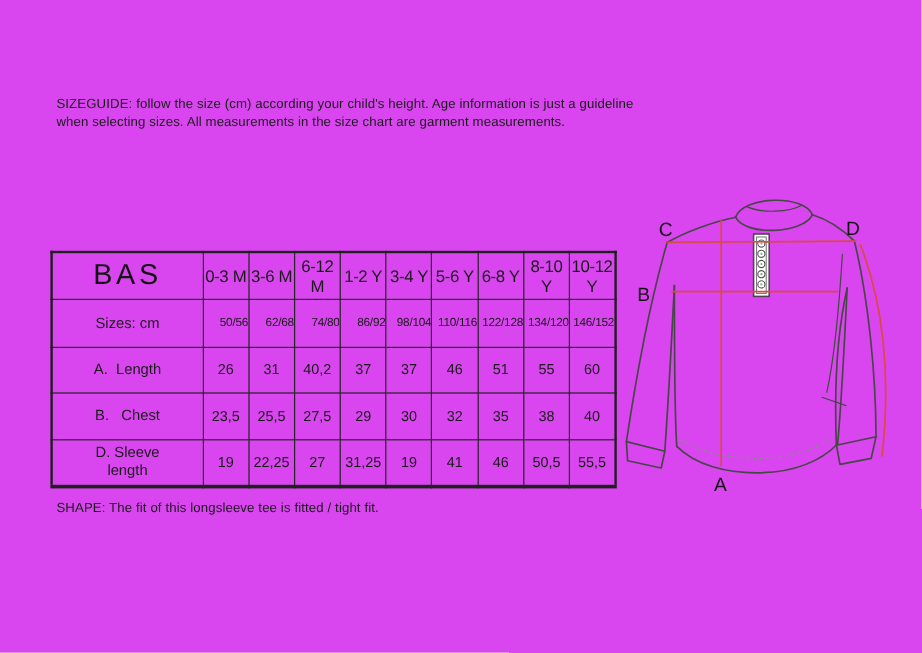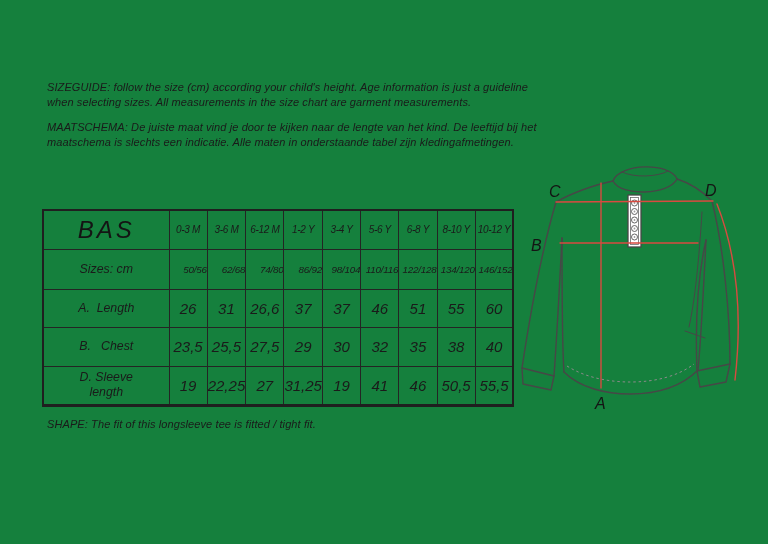--- a/index.html
+++ b/index.html
@@ -1,59 +1,55 @@
 <!DOCTYPE html>
 <html><head>
 <meta charset="utf-8">
 <style>
   html,body{margin:0;padding:0;background:#fff;}
   .page{
-    position:relative;width:768px;height:544px;background:#15803d;
-    font-family:"Liberation Sans", sans-serif;color:#1a1a1a;overflow:hidden;font-style:italic;
+    position:relative;width:768px;height:544px;background:#d946ef;
+    font-family:"Liberation Sans", sans-serif;color:#1a1a1a;overflow:hidden;
   }
   .para{position:absolute;font-size:11px;line-height:15px;white-space:nowrap;letter-spacing:.1px;}
   .para div{white-space:nowrap;}
   #para-en{left:47px;top:80px;}
   #para-nl{left:47px;top:120px;}
   #shape-line{left:47px;top:417px;}
   #pasvorm-line{left:47px;top:445px;}
 
   .size-table{
     position:absolute;left:42px;top:164px;border-collapse:collapse;table-layout:fixed;
     border:2px solid #1f1f1f;border-bottom-width:3px;margin-top:45px;
   }
   .size-table td{border:1.6px solid #242424;text-align:center;padding:0;overflow:hidden;vertical-align:middle;}
   col.c-label{width:126px;}
   col.c-val{width:38.2px;}
   tr.r-head{height:39px;} tr.r-sizes{height:40px;} tr.r-a{height:38px;}
   tr.r-b{height:39px;} tr.r-c{height:39px;} tr.r-d{height:39px;padding-left:12px;}
   .brand-cell{font-size:24px;letter-spacing:3px;text-align:left;padding-left:15px;color:#141414;}
-  .col-h{font-size:10px;letter-spacing:-.3px;}
+  .col-h{font-size:14px;letter-spacing:-.3px;}
   .row-label{text-align:left;padding-left:13px;font-size:12.3px;line-height:15px;}
   .row-label .l2:empty{display:none;}
-  .val{font-size:15px;}
+  .val{font-size:12px;}
   .r-sizes .val{font-size:9.8px;letter-spacing:-.2px;text-align:right;}
 
   .diagram{position:absolute;left:518px;top:150px;width:250px;height:270px;}
   .diagram svg{display:block;width:250px;height:270px;}
 </style>
 </head>
 <body>
 
 <div class="page">
 
   <div class="para" id="para-en">
     <div>SIZEGUIDE: follow the size (cm) according your child's height. Age information is just a guideline</div>
     <div>when selecting sizes. All measurements in the size chart are garment measurements.</div>
   </div>
 
-  <div class="para" id="para-nl">
-    <div>MAATSCHEMA: De juiste maat vind je door te kijken naar de lengte van het kind. De leeftijd bij het</div>
-    <div>maatschema is slechts een indicatie. Alle maten in onderstaande tabel zijn kledingafmetingen.</div>
-  </div>
 
   <table class="size-table">
     <colgroup>
       <col class="c-label">
       <col class="c-val">
         <col class="c-val">
         <col class="c-val">
         <col class="c-val">
         <col class="c-val">
       <col class="c-val">
@@ -89,21 +85,21 @@
       <td class="val">134/120</td>
       <td class="val">146/152</td>
     </tr>
     <tr class="r-a">
       <td class="row-label">
         <div class="l1">A.&nbsp; Length</div>
 
       </td>
       <td class="val">26</td>
       <td class="val">31</td>
-      <td class="val">26,6</td>
+      <td class="val">40,2</td>
       <td class="val">37</td>
       <td class="val">37</td>
       <td class="val">46</td>
       <td class="val">51</td>
       <td class="val">55</td>
       <td class="val">60</td>
     </tr>
     <tr class="r-b">
       <td class="row-label">
         <div class="l1">B.&nbsp;&nbsp; Chest</div>

